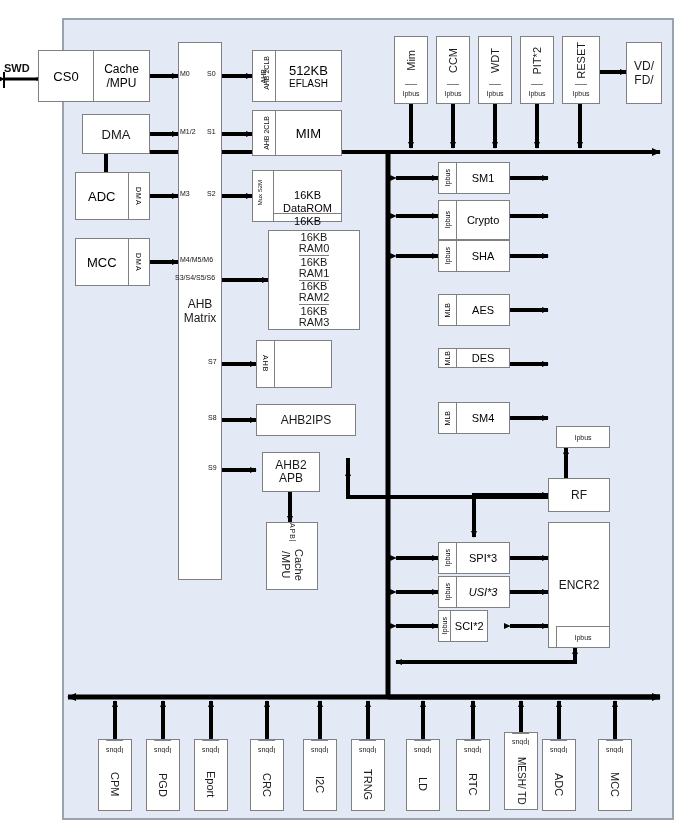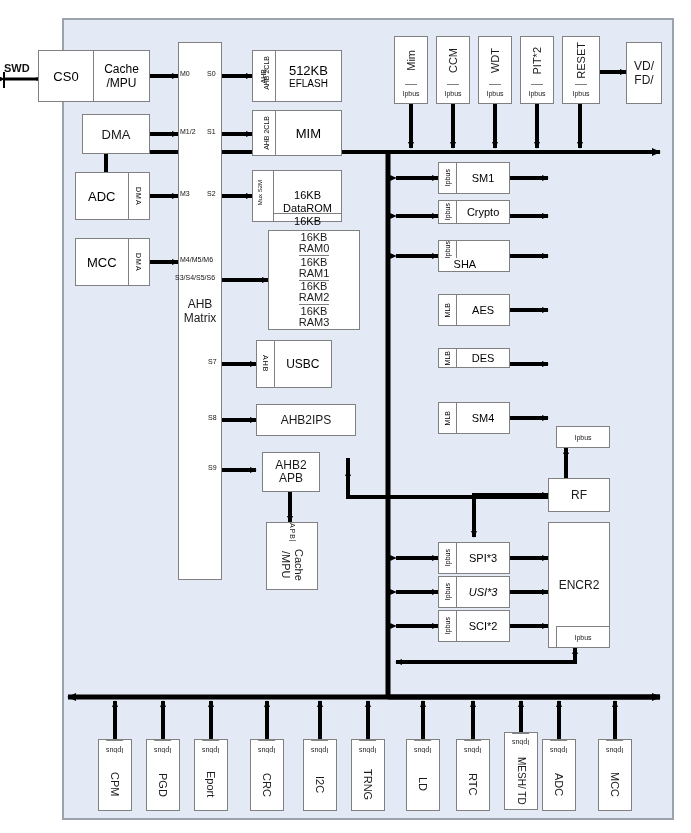--- a/index.html
+++ b/index.html
@@ -227,21 +227,20 @@
     </div>
     <div style="height:25%;display:flex;flex-direction:column;align-items:center;
          justify-content:center;line-height:11px;">
       <span class="f11">16KB</span>
       <span class="f11">RAM3</span>
     </div>
   </div>
 
   <div class="split" style="left:256px;top:340px;width:76px;height:48px;">
     <div class="bdr-r f7 rot270" style="width:24%;letter-spacing:1px;">AHB</div>
-    <div class="f12" style="width:76%;">USBC</div>
   </div>
 
   <div class="bx f12" style="left:256px;top:404px;width:100px;height:32px;">AHB2IPS</div>
 
   <div class="bx" style="left:262px;top:452px;width:58px;height:40px;flex-direction:column;
        line-height:13px;">
     <span class="f12">AHB2</span>
     <span class="f12">APB</span>
   </div>
 
@@ -308,27 +307,27 @@
   </div>
 
   <div class="bx f7" style="left:556px;top:426px;width:54px;height:22px;">Ipbus</div>
 
   <div class="split" style="left:438px;top:162px;width:72px;height:32px;">
     <div class="bdr-r" style="width:26%;">
         <span class="f7 rot90">Ipbus</span>
       </div>
     <div class="f11" style="width:74%;">SM1</div>
   </div>
-  <div class="split" style="left:438px;top:200px;width:72px;height:24px;">
+  <div class="split" style="left:438px;top:200px;width:72px;height:40px;">
     <div class="bdr-r" style="width:26%;">
         <span class="f7 rot90">Ipbus</span>
       </div>
     <div class="f11" style="width:74%;">Crypto</div>
   </div>
-  <div class="split" style="left:438px;top:240px;width:72px;height:32px;flex-direction:column;">
+  <div class="split" style="left:438px;top:240px;width:72px;height:32px;">
     <div class="bdr-r" style="width:26%;">
         <span class="f7 rot90">Ipbus</span>
       </div>
     <div class="f11" style="width:74%;">SHA</div>
   </div>
   <div class="split" style="left:438px;top:294px;width:72px;height:32px;">
     <div class="bdr-r" style="width:26%;">
         <span class="f7 rot90">MLB</span>
       </div>
     <div class="f11" style="width:74%;">AES</div>
@@ -356,21 +355,21 @@
         <span class="f7 rot90">Ipbus</span>
       </div>
     <div class="f11" style="width:74%;">SPI*3</div>
   </div>
   <div class="split" style="left:438px;top:576px;width:72px;height:32px;">
     <div class="bdr-r" style="width:26%;">
         <span class="f7 rot90">Ipbus</span>
       </div>
     <div class="f11" style="width:74%;font-style:italic;">USI*3</div>
   </div>
-  <div class="split" style="left:438px;top:610px;width:72px;height:32px;">
+  <div class="split" style="left:438px;top:610px;width:50px;height:32px;">
     <div class="bdr-r" style="width:26%;">
         <span class="f7 rot90">Ipbus</span>
       </div>
     <div class="f11" style="width:74%;">SCI*2</div>
   </div>
 
   <div class="bx vsplit" style="left:98px;top:739px;width:34px;height:72px;display:flex;flex-direction:column;">
     <div class="f7 flip" style="height:26%;display:flex;align-items:center;justify-content:center;
          border-bottom:1px solid #808080;">Ipbus</div>
     <div style="height:74%;display:flex;align-items:center;justify-content:center;">

